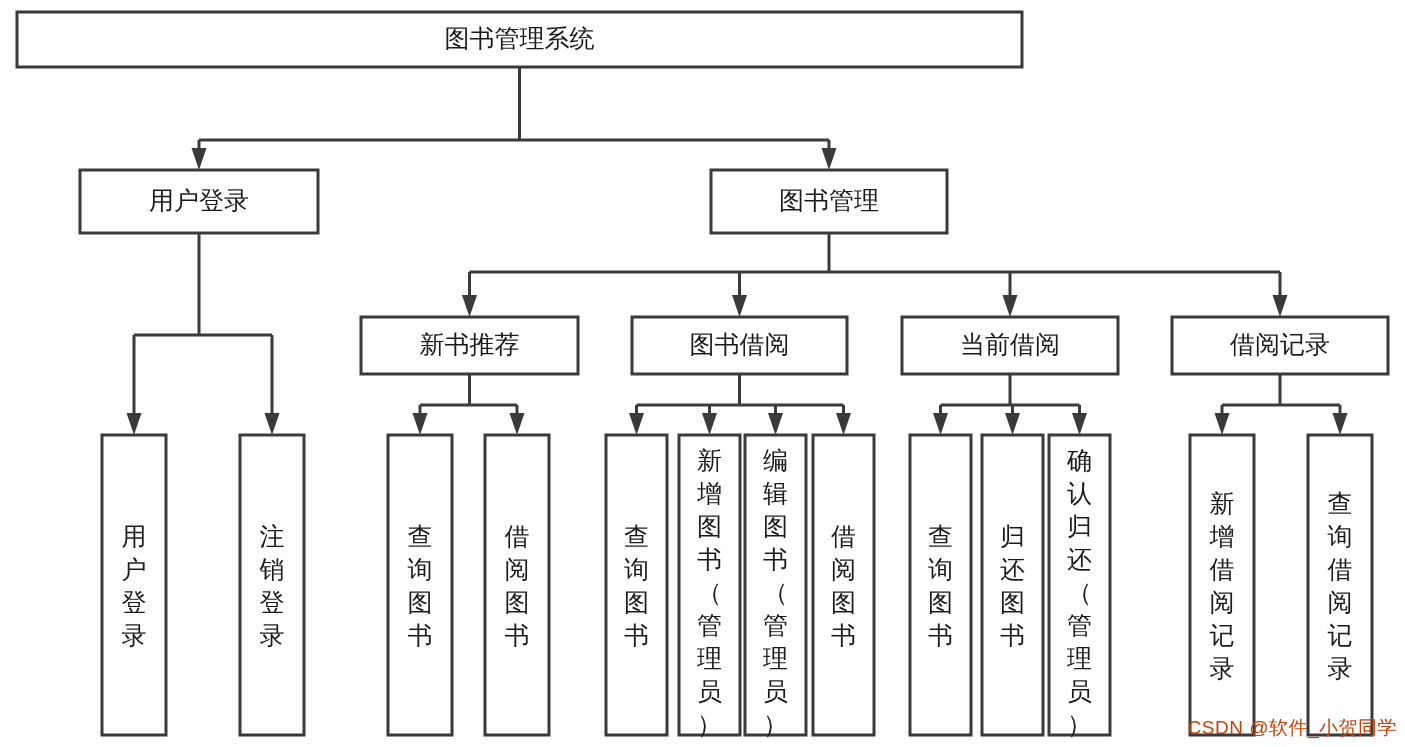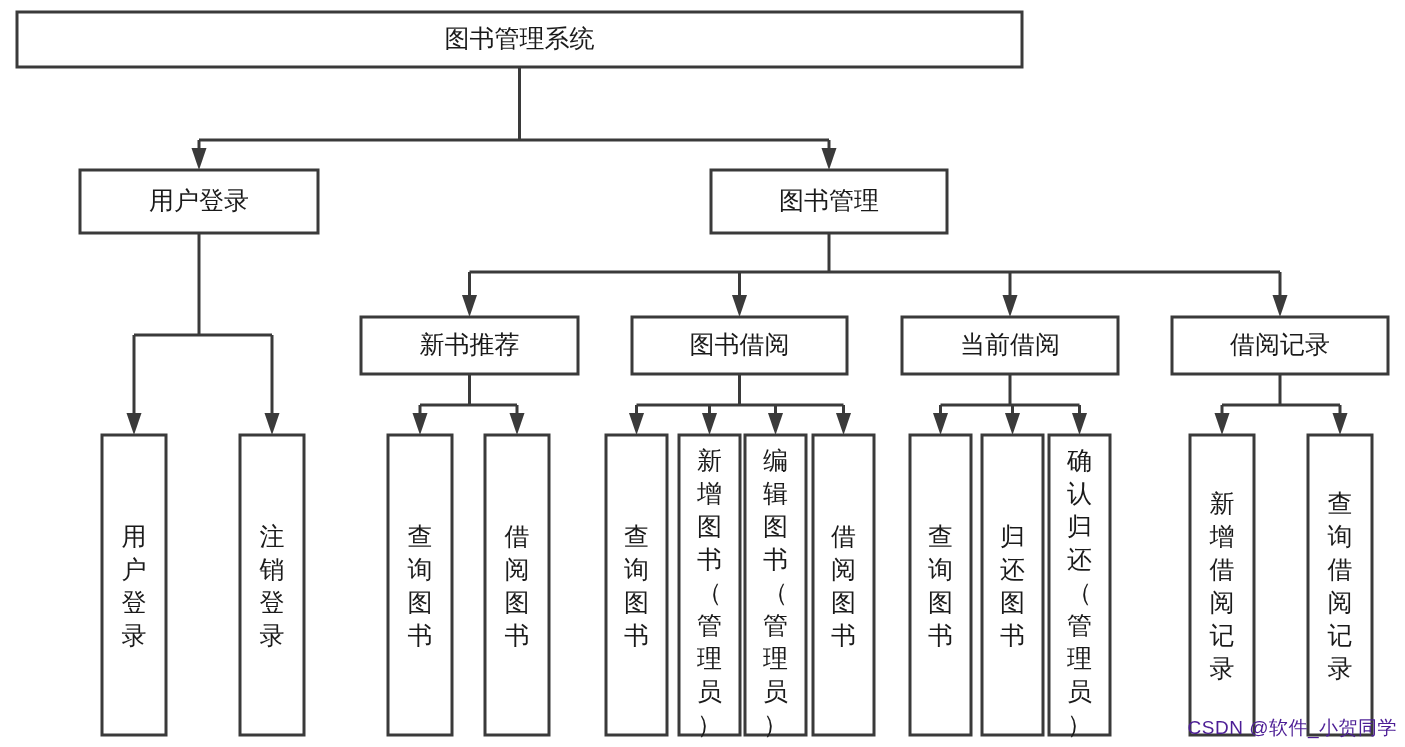--- a/index.html
+++ b/index.html
@@ -51,21 +51,21 @@
     font-size: 25px;
     fill: #1a1a1a;
     text-anchor: middle;
   }
   .watermark {
     position: absolute;
     right: 8px;
     bottom: 6px;
     font-family: "Liberation Sans", "DejaVu Sans", sans-serif;
     font-size: 19px;
-    color: #4c1d95;
+    color: #c2410c;
     letter-spacing: 0.5px;
     white-space: nowrap;
     user-select: none;
   }
 </style>
 </head>
 <body>
 
 <div id="diagram-root">
   <svg class="diagram" id="diagram-svg" viewBox="0 0 1405 747" xmlns="http://www.w3.org/2000/svg">

